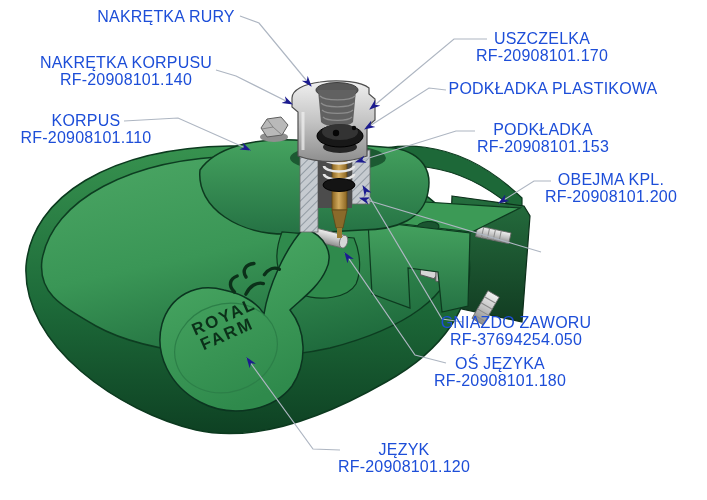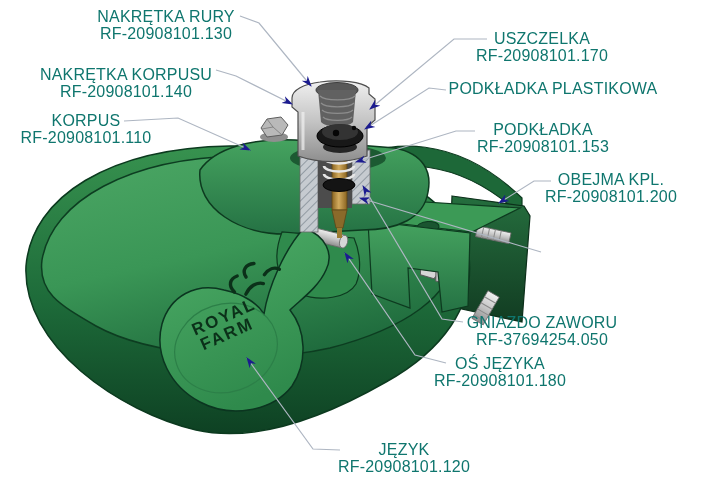--- a/index.html
+++ b/index.html
@@ -3,21 +3,21 @@
 <meta charset="utf-8">
 <style>
   html,body{margin:0;padding:0;background:#ffffff;}
   .stage{
     position:relative;width:707px;height:500px;background:#ffffff;overflow:hidden;
     font-family:"Liberation Sans", sans-serif;
   }
   .stage svg{position:absolute;left:0;top:0;}
   .label{
     position:absolute;transform:translateX(-50%);text-align:center;white-space:nowrap;
-    color:#0f766e;font:400 16px/17px "Liberation Sans", sans-serif;letter-spacing:.2px;
+    color:#1d4ed8;font:400 16px/17px "Liberation Sans", sans-serif;letter-spacing:.2px;
   }
   .label .l1,.label .l2{display:block;}
 </style>
 </head>
 <body>
 
 <div class="stage">
 
   <svg width="707" height="500" viewBox="0 0 707 500">
     <defs>
@@ -181,23 +181,22 @@
       <polyline points="551,181 534,181 499,203" marker-end="url(#arrow)"></polyline>
       <polyline points="541,252 514,244 360,198" marker-end="url(#arrow)"></polyline>
       <polyline points="463,322 442,319 363,186" marker-end="url(#arrow)"></polyline>
       <polyline points="446,363 415,355 345,253" marker-end="url(#arrow)"></polyline>
       <polyline points="340,450 313,449 247,358" marker-end="url(#arrow)"></polyline>
     </g>
   </svg>
 
   <div class="label" style="left:166px;top:8px">
     <span class="l1">NAKRĘTKA RURY</span>
-    <span class="l2">RF-20908101.130</span>
-  </div>
-  <div class="label" style="left:126px;top:66px">
+  </div>
+  <div class="label" style="left:126px;top:54px">
     <span class="l1">NAKRĘTKA KORPUSU</span>
     <span class="l2">RF-20908101.140</span>
   </div>
   <div class="label" style="left:86px;top:112px">
     <span class="l1">KORPUS</span>
     <span class="l2">RF-20908101.110</span>
   </div>
   <div class="label" style="left:542px;top:30px">
     <span class="l1">USZCZELKA</span>
     <span class="l2">RF-20908101.170</span>
@@ -206,21 +205,21 @@
     <span class="l1">PODKŁADKA PLASTIKOWA</span>
   </div>
   <div class="label" style="left:543px;top:121px">
     <span class="l1">PODKŁADKA</span>
     <span class="l2">RF-20908101.153</span>
   </div>
   <div class="label" style="left:611px;top:171px">
     <span class="l1">OBEJMA KPL.</span>
     <span class="l2">RF-20908101.200</span>
   </div>
-  <div class="label" style="left:542px;top:314px">
+  <div class="label" style="left:516px;top:314px">
     <span class="l1">GNIAZDO ZAWORU</span>
     <span class="l2">RF-37694254.050</span>
   </div>
   <div class="label" style="left:500px;top:355px">
     <span class="l1">OŚ JĘZYKA</span>
     <span class="l2">RF-20908101.180</span>
   </div>
   <div class="label" style="left:404px;top:441px">
     <span class="l1">JĘZYK</span>
     <span class="l2">RF-20908101.120</span>

